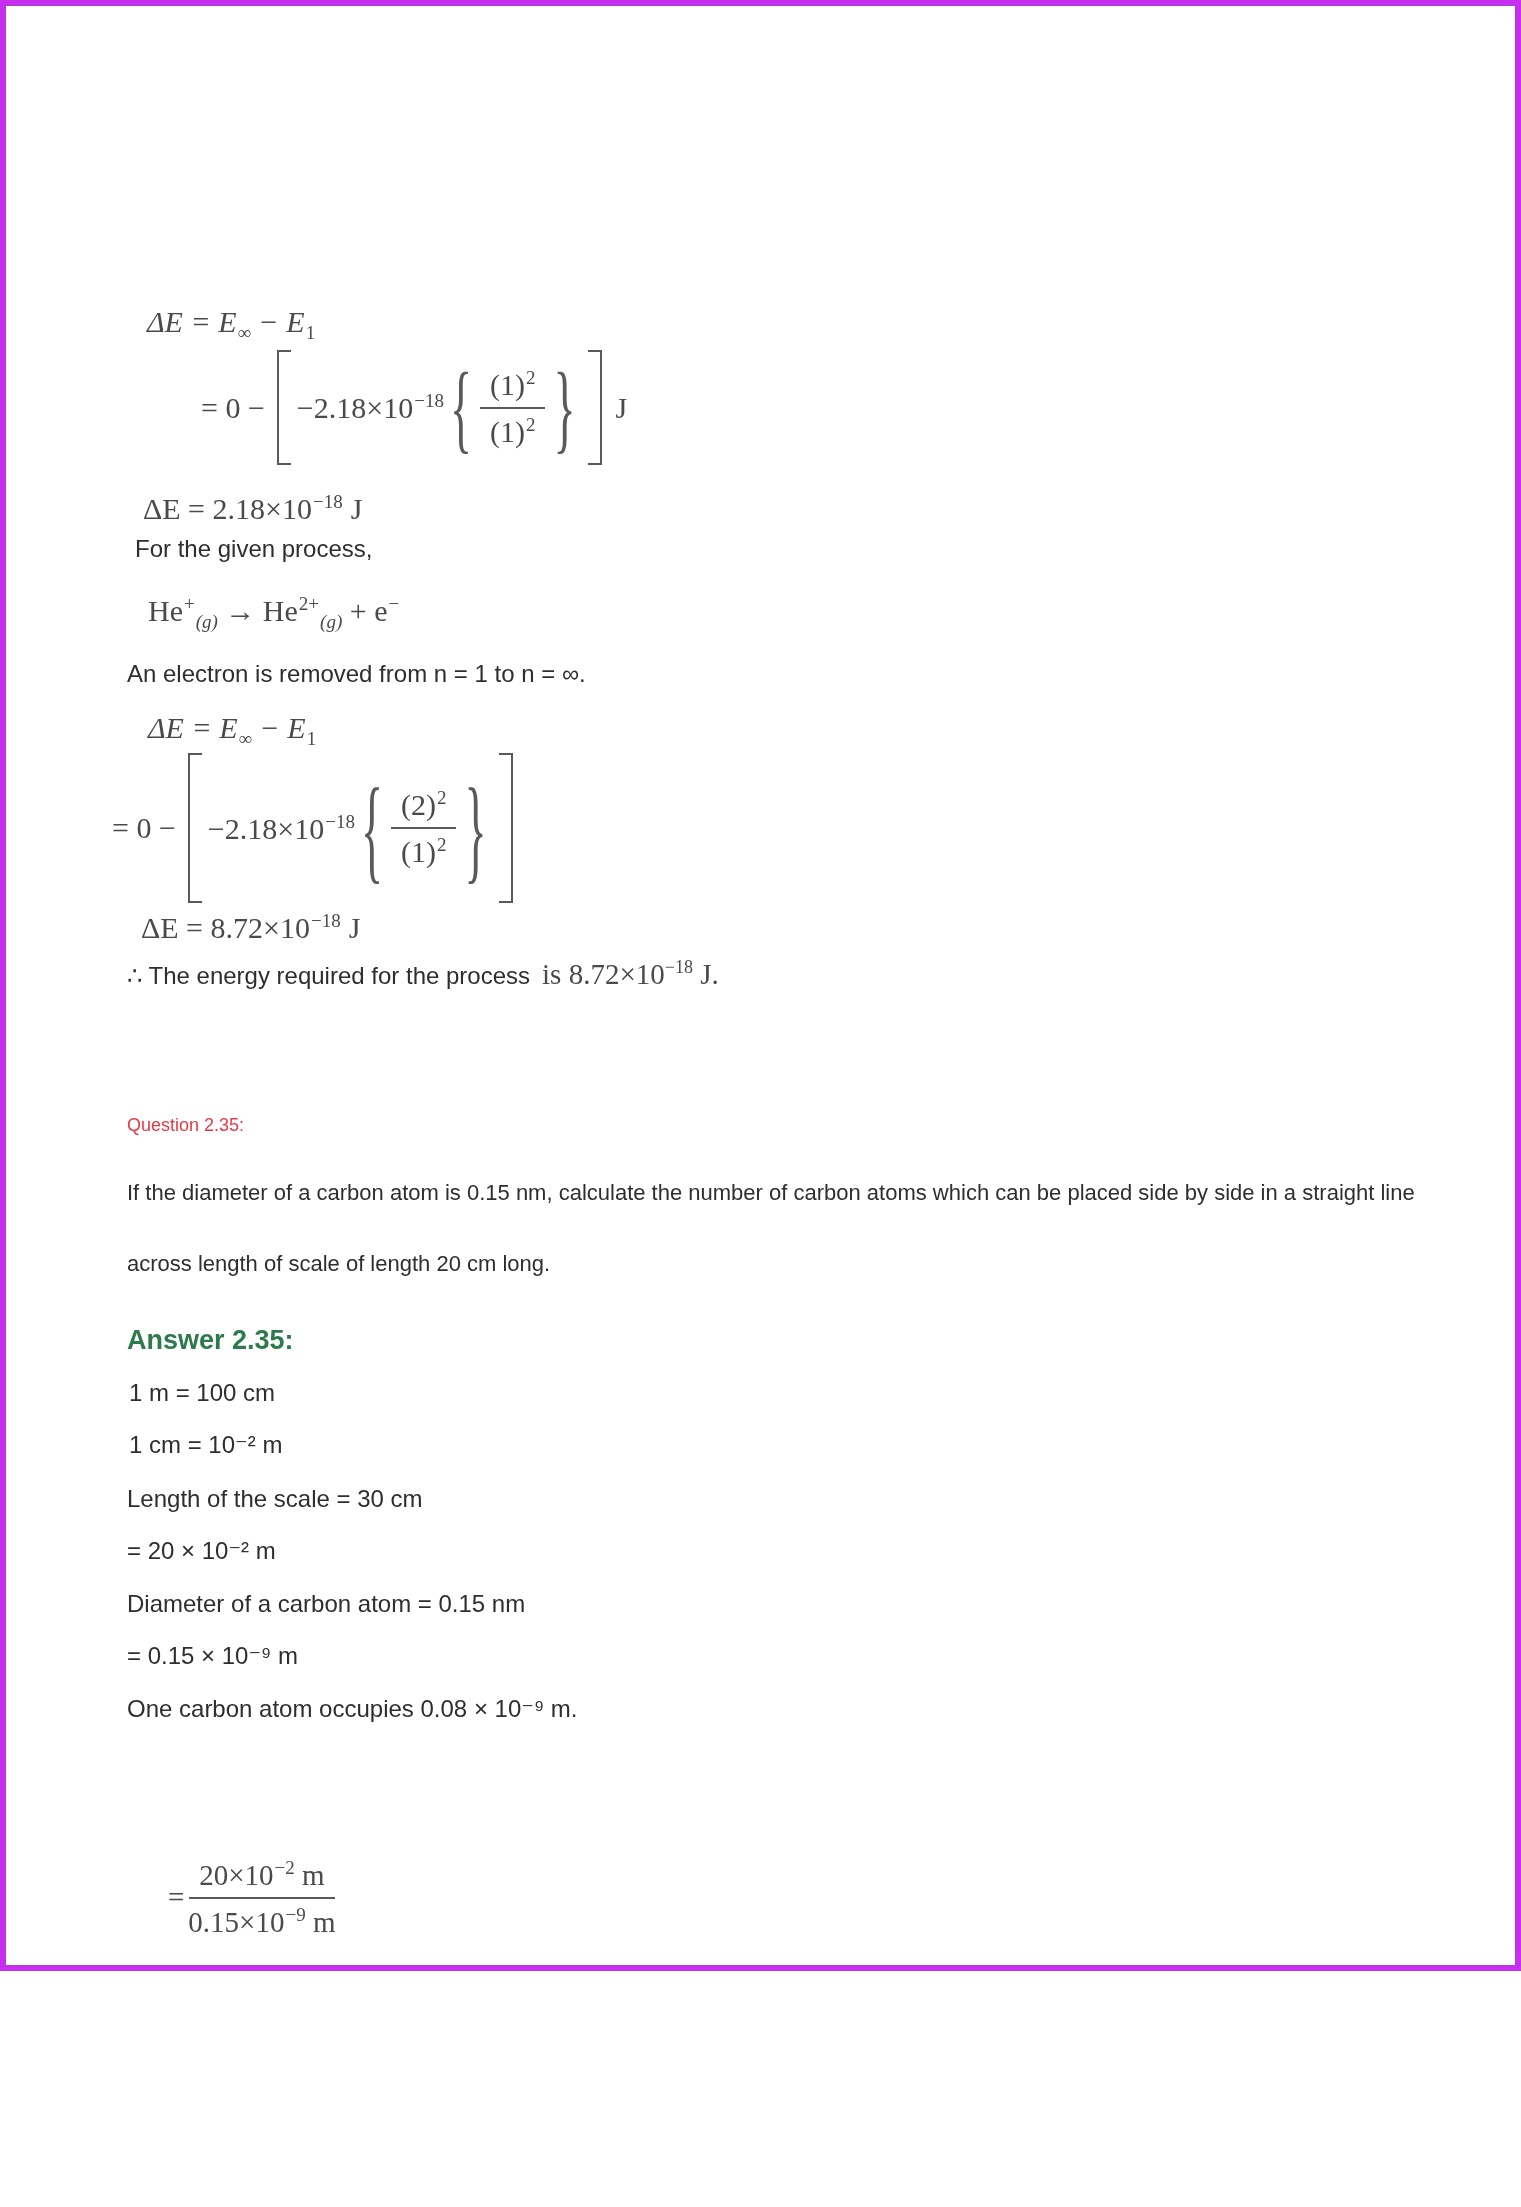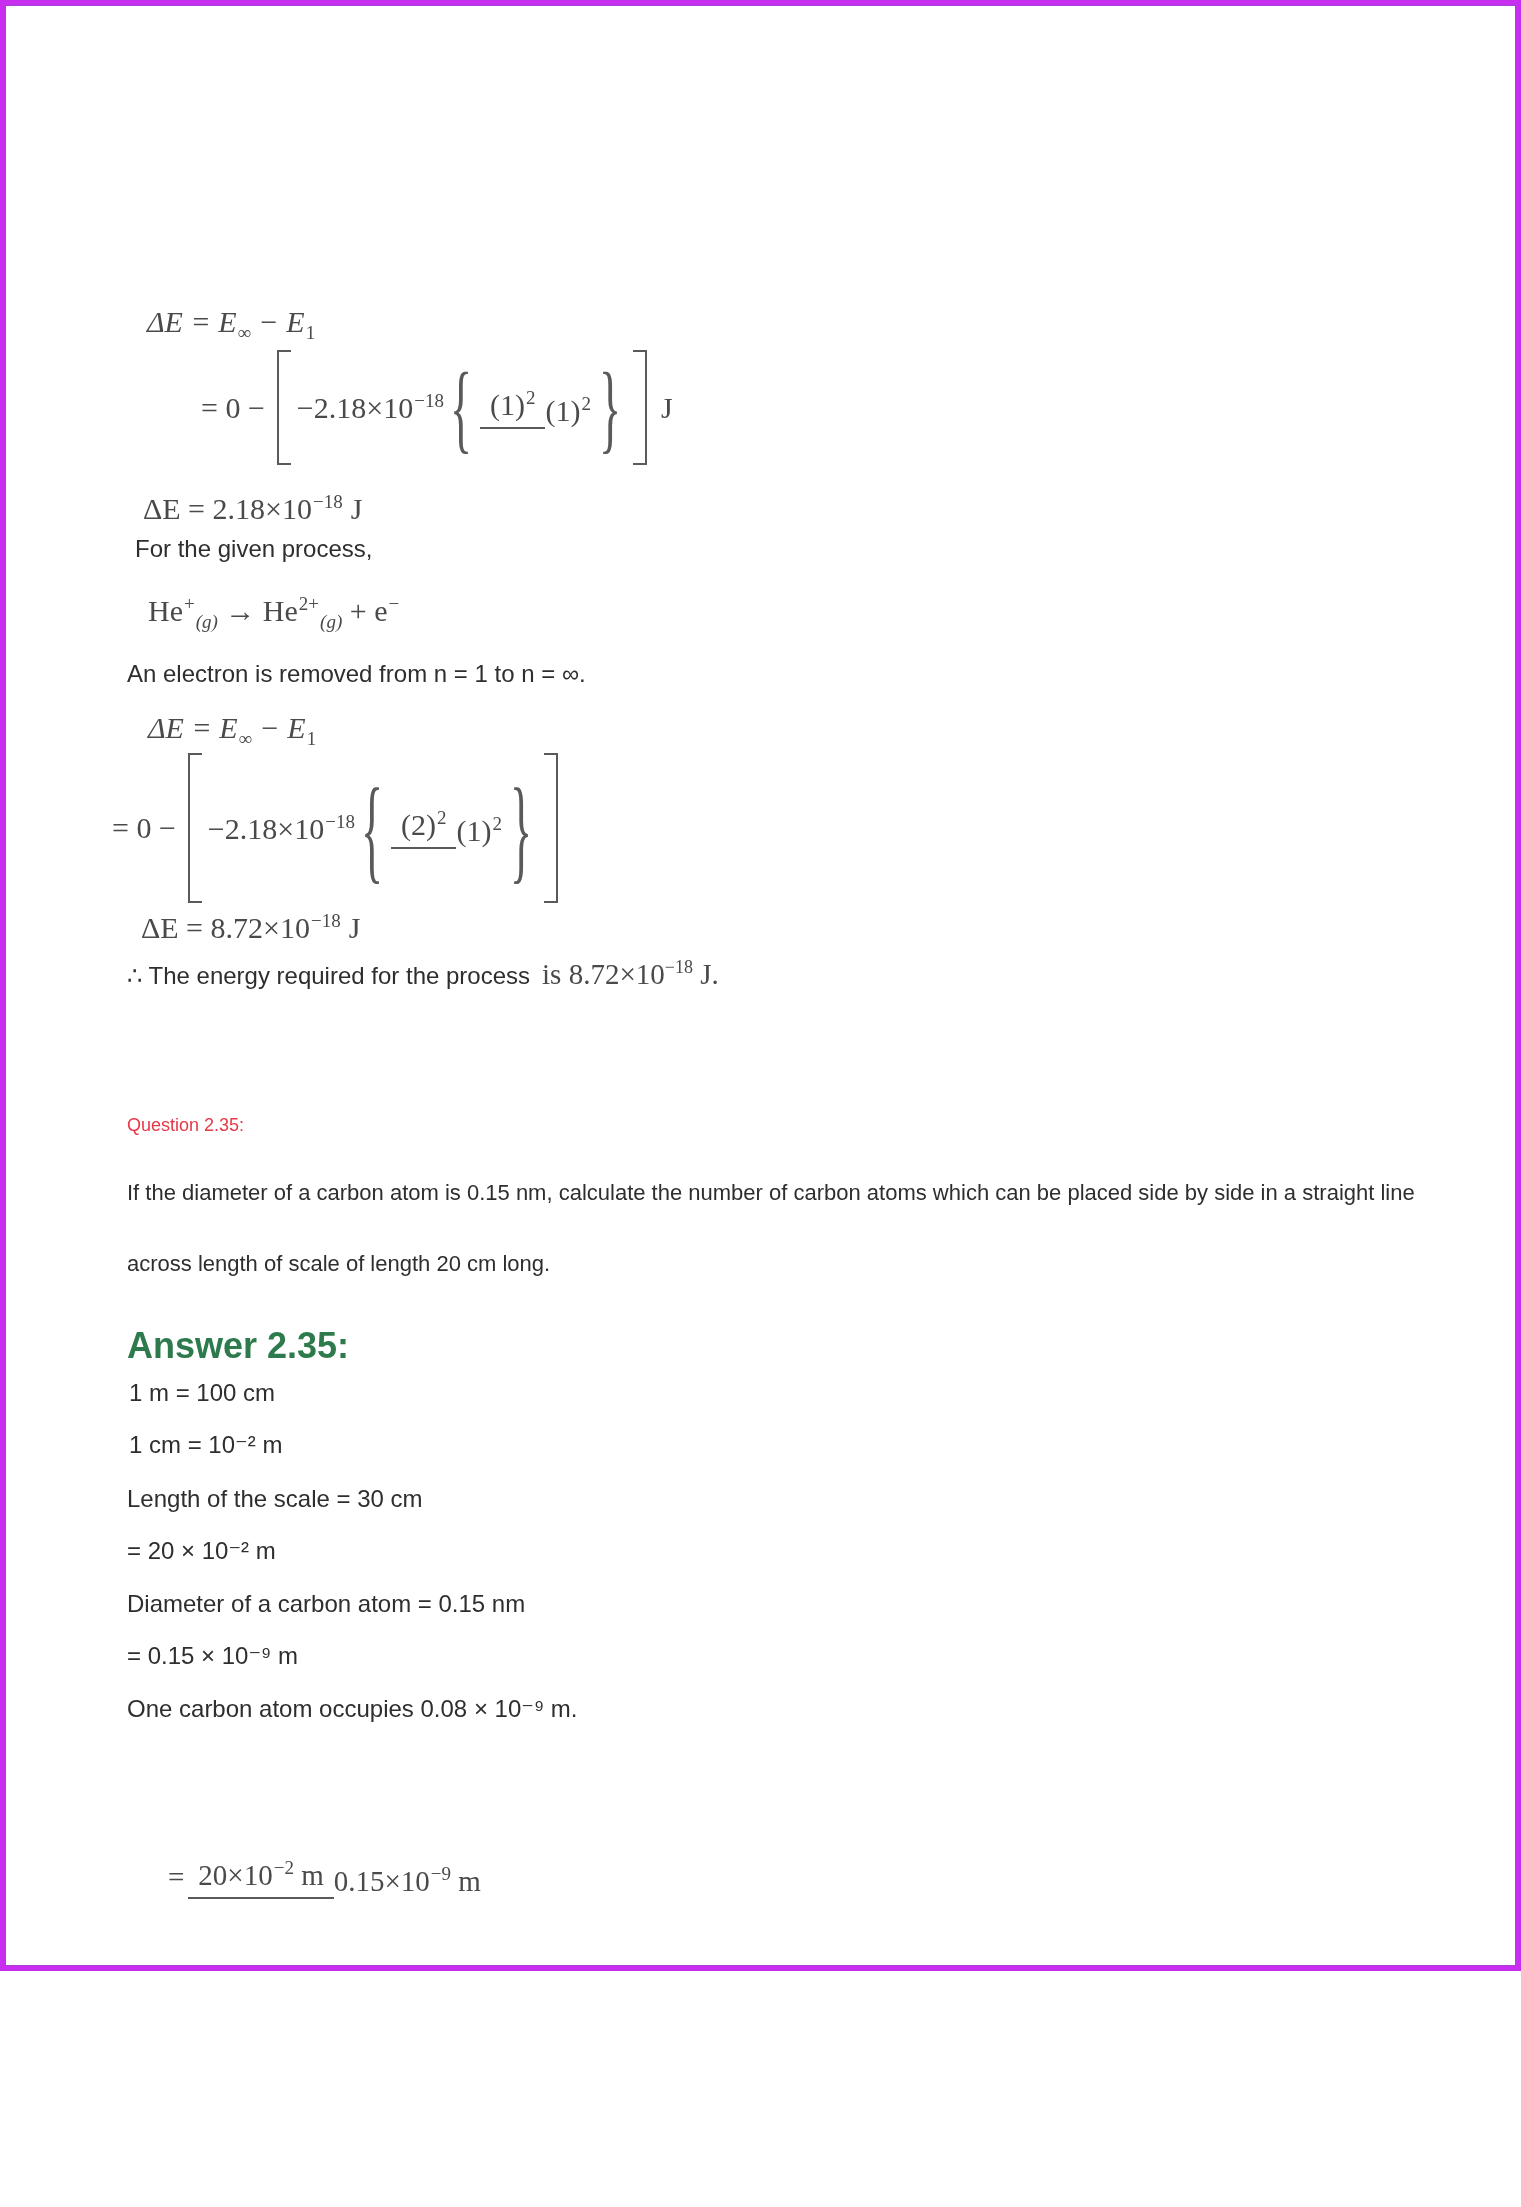--- a/index.html
+++ b/index.html
@@ -23,29 +23,29 @@
   .math sup { font-size:19px; vertical-align:super; margin-left:1px; }
   .math sub { font-size:19px; vertical-align:sub; margin-left:1px; }
   .math sub.g { font-style:italic; }
   .row { display:flex; align-items:center; }
   .sqb { width:12px; align-self:stretch; }
   .sqb-l { border:2px solid #5a5a5a; border-right:none; margin:0 6px 0 10px; }
   .sqb-r { border:2px solid #5a5a5a; border-left:none; margin:0 6px; }
   .brace { display:inline-block; font-size:46px; color:#5a5a5a;
            transform:scaleY(2.15); margin:0 6px; font-weight:400; }
   .tall .brace { transform:scaleY(2.55); }
-  .frac { display:inline-flex; flex-direction:row; align-items:center; margin:0 2px; }
+  .frac { display:inline-flex; flex-direction:column; align-items:center; margin:0 2px; }
   .frac .num { border-bottom:2px solid #5a5a5a; padding:0 10px 5px; }
   .frac .den { padding-top:5px; }
   .pfx { margin-right:2px; }
   .unit { margin-left:8px; }
   .body-text { font-size:24px; color:#2e2e2e; white-space:nowrap; }
   .para { font-size:22px; color:#2e2e2e; width:1310px; line-height:71px; white-space:normal; }
   .q-head { font-size:18px; font-weight:normal;margin-top:6px; }
-  .a-head { font-size:36px; font-weight:bold; }
+  .a-head { font-size:27px; font-weight:bold; }
   .concl { display:flex; align-items:baseline; gap:12px; }
   .concl .serifpart { font-family:"Liberation Serif","DejaVu Serif",serif; font-size:29px; color:#4a4a4a; }
   .botfrac { font-size:29px; }
   .ribbon-num { font-family:"Liberation Sans","DejaVu Sans",sans-serif; }
 </style>
 </head>
 <body>
 
 <div class="page">
 

